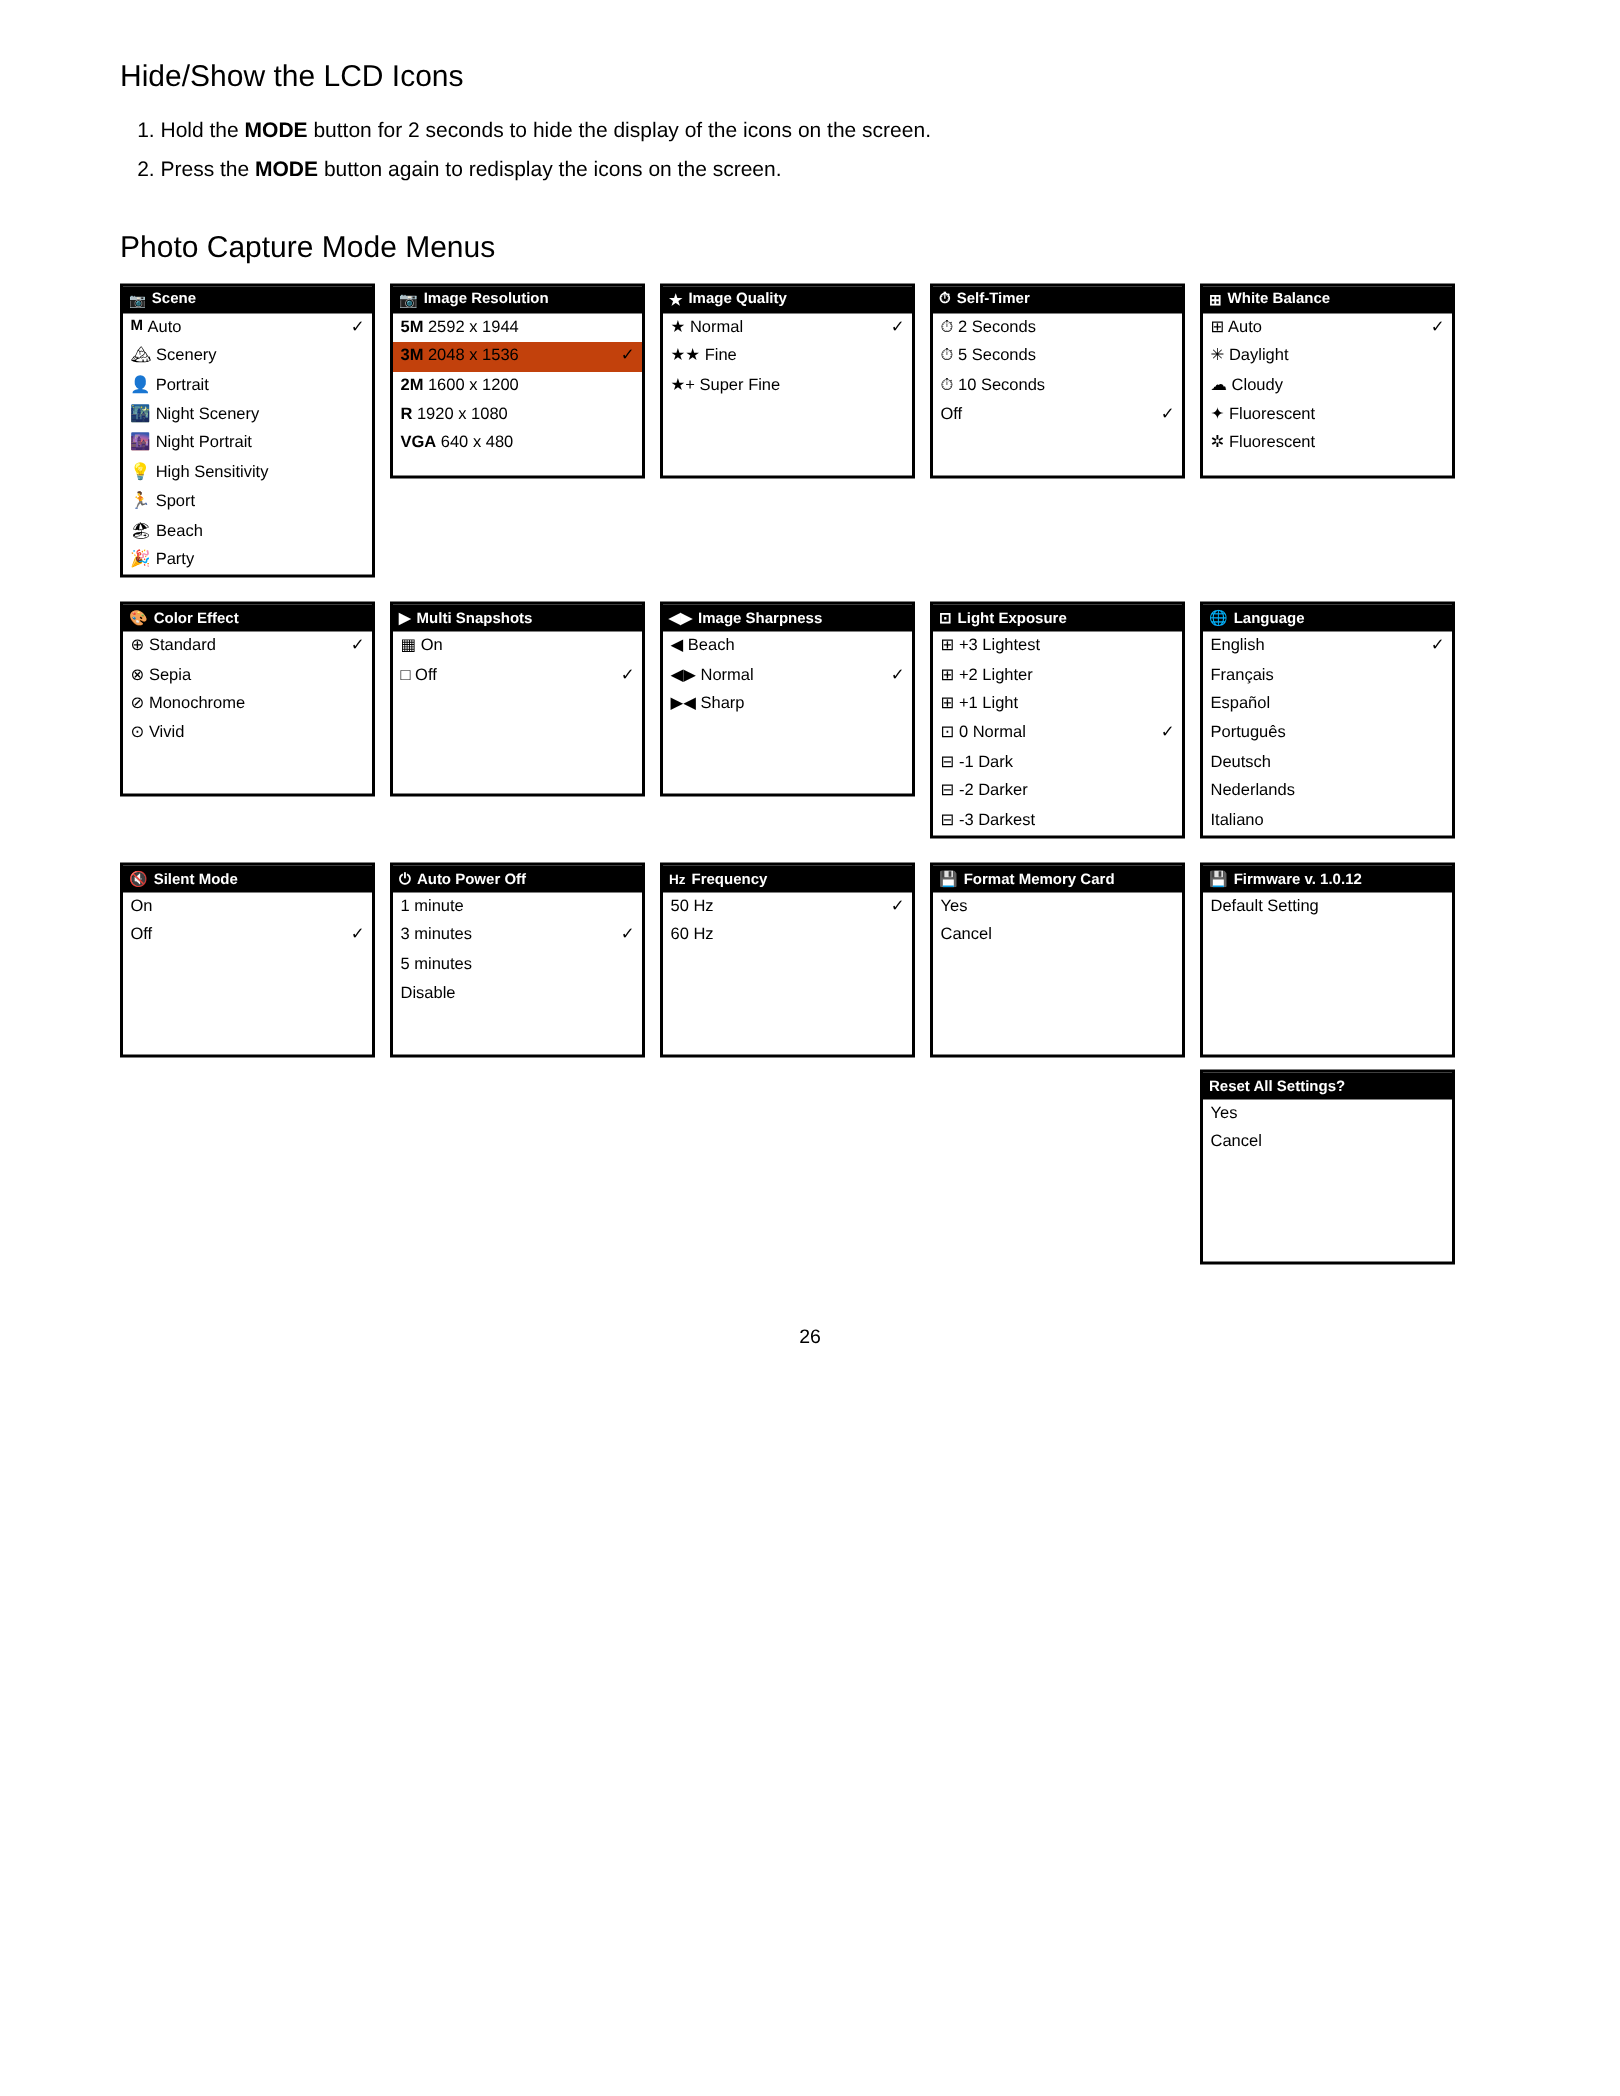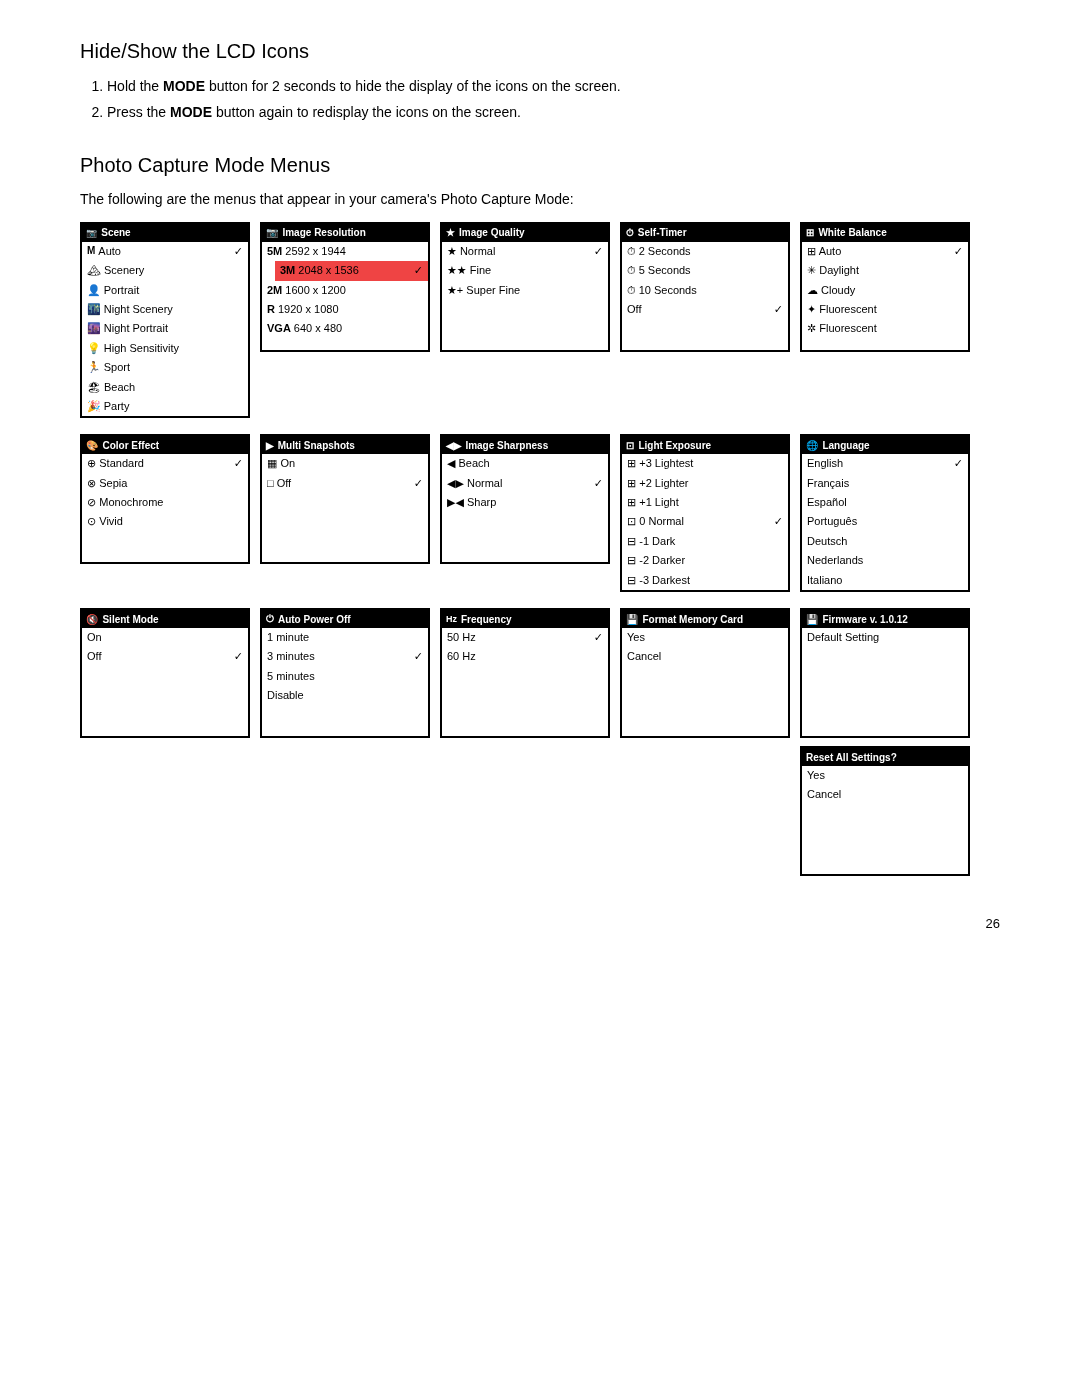--- a/index.html
+++ b/index.html
@@ -88,45 +88,43 @@
       gap: 3px;
     }
     .menu-item .checkmark {
       font-size: 11px;
       margin-left: 2px;
     }
     .menu-box-wrapper {
       position: relative;
     }
     .page-num {
-      text-align: right;
+      text-align: center;
       margin-top: 40px;
       font-size: 13px;
     }
     .selected-row {
-      background: #ef4444;
-      margin-left: 13px;
+      background: #c2410c;
     }
   </style>
 </head>
 <body>
 
 <div>
 
   <div class="section">
     <h2>Hide/Show the LCD Icons</h2>
     <ol>
       <li>Hold the <span class="bold">MODE</span> button for 2 seconds to hide the display of the icons on the screen.</li>
       <li>Press the <span class="bold">MODE</span> button again to redisplay the icons on the screen.</li>
     </ol>
   </div>
 
   <div class="section">
     <h2>Photo Capture Mode Menus</h2>
-    <p>The following are the menus that appear in your camera's Photo Capture Mode:</p>
 
     <div class="menus-grid">
 
       <div class="menus-row">
 
         <div class="menu-box-wrapper">
           <div class="menu-box">
             <div class="menu-header">
               <span style="font-size:9px;">📷</span>
               <span>Scene</span>

